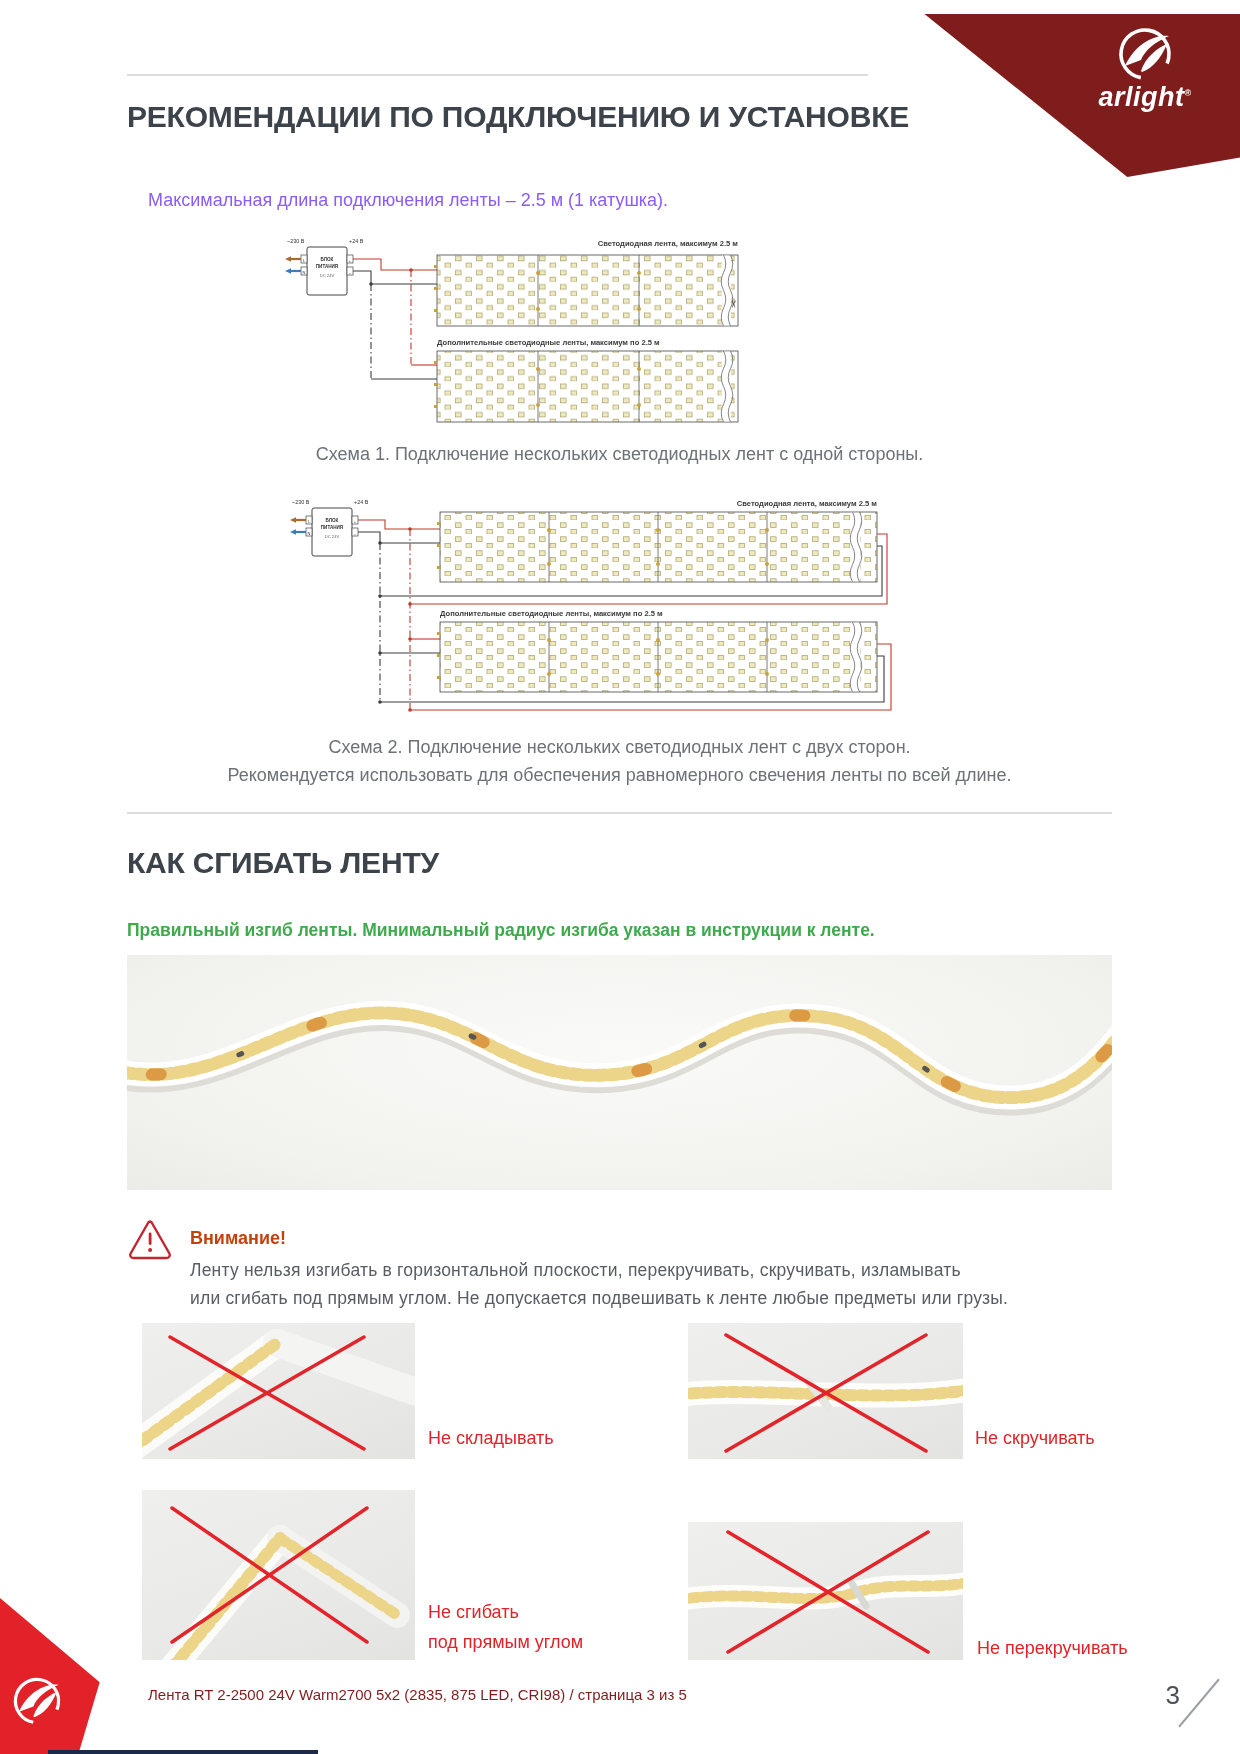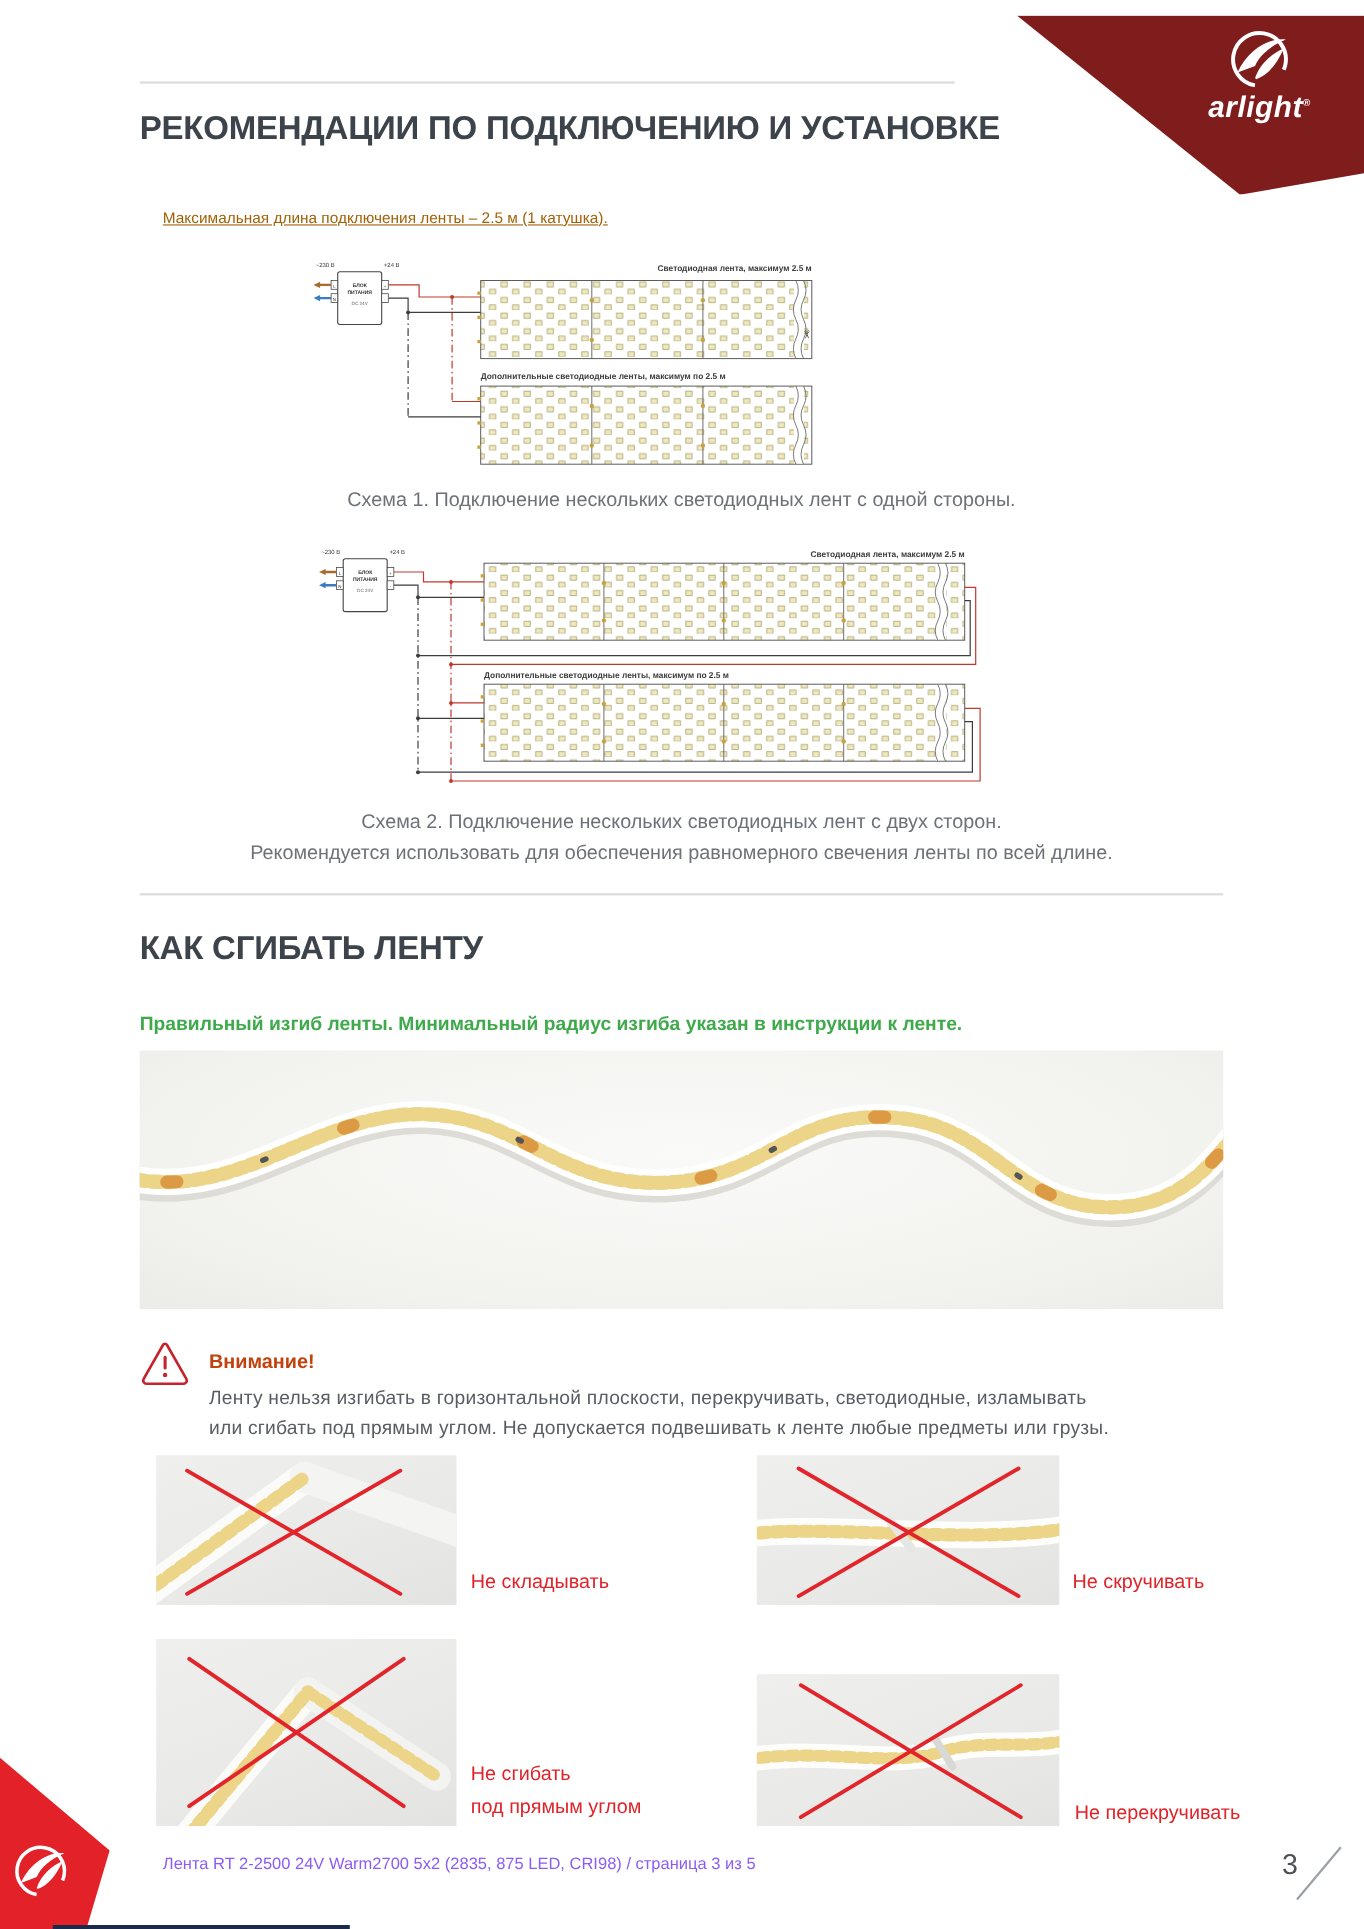--- a/index.html
+++ b/index.html
@@ -4,21 +4,21 @@
 <style>
   html,body{margin:0;padding:0;background:#fff;width:1240px;height:1754px;position:relative;
             font-family:"Liberation Sans",sans-serif;overflow:hidden;}
   .abs{position:absolute;}
   .top-rule{left:127px;top:74px;width:741px;height:2px;background:#dcdcdc;}
   .mid-rule{left:127px;top:812px;width:985px;height:2px;background:#dcdcdc;}
   .page-title,.section-title{left:127px;margin:0;font-size:30px;font-weight:700;color:#3d434b;
             letter-spacing:-0.2px;white-space:nowrap;}
   .page-title{top:100px;}
   .section-title{top:846px;}
-  .intro{left:148px;top:190px;font-size:14px;color:#a16207;white-space:nowrap;text-decoration:underline;}
+  .intro{left:148px;top:190px;font-size:18px;color:#8b5cf6;white-space:nowrap;}
   .caption{left:127px;width:985px;text-align:center;font-size:18px;color:#6d7278;white-space:nowrap;}
   .caption1{top:444px;}
   .caption2a{top:737px;}
   .caption2b{top:765px;}
   .green-note{left:127px;top:920px;font-size:17.5px;font-weight:700;color:#3faa4c;white-space:nowrap;}
   .diagram1{left:285px;top:225px;}
   .diagram2{left:285px;top:492px;}
   svg text{font-family:"Liberation Sans",sans-serif;}
   .d-bold{font-size:7.6px;font-weight:700;fill:#3b3b3b;}
   .d-tiny{font-size:4.6px;font-weight:700;fill:#333;}
@@ -36,21 +36,21 @@
   .box-fold{left:142px;top:1323px;width:273px;height:136px;}
   .box-twist{left:688px;top:1323px;width:275px;height:136px;}
   .box-bend{left:142px;top:1490px;width:273px;height:170px;}
   .box-overtwist{left:688px;top:1522px;width:275px;height:138px;}
   .dont-caption{font-size:18px;color:#df2329;white-space:nowrap;}
   .cap-fold{left:428px;top:1428px;}
   .cap-twist{left:975px;top:1428px;}
   .cap-bend1{left:428px;top:1602px;}
   .cap-bend2{left:428px;top:1632px;}
   .cap-overtwist{left:977px;top:1638px;}
-  .footer-text{left:148px;top:1686px;font-size:15px;color:#8b5cf6;white-space:nowrap;}
+  .footer-text{left:148px;top:1686px;font-size:15px;color:#7f1d1d;white-space:nowrap;}
   .page-number{left:1140px;top:1680px;width:40px;text-align:right;font-size:26px;color:#4b5157;}
   .slash-line{left:1198px;top:1672px;width:2px;height:62px;background:#9aa0a6;transform:rotate(40deg);}
   .red-corner-top{left:918px;top:14px;width:322px;height:163px;background:#7f1d1d;
       clip-path:polygon(2% 0, 100% 0, 100% 88%, 65% 100%);}
   .logo-swoosh-top{position:absolute;left:196px;top:10px;width:62px;height:60px;}
   .logo-text{position:absolute;left:150px;top:68px;width:154px;text-align:center;color:#fff;
       font-size:27px;font-weight:700;font-style:italic;letter-spacing:0.5px;}
   .logo-text sup{font-size:9px;font-style:normal;}
   .red-corner-bottom{left:0;top:1598px;width:112px;height:156px;background:#e32128;
       clip-path:polygon(0 0, 89% 54%, 70% 100%, 0 100%);}
@@ -267,21 +267,21 @@
     </g>
   </svg>
 </div>
 
 <svg class="abs warn-icon" width="46" height="44" viewBox="0 0 46 44">
   <path d="M21.3,4.5 L3.6,35.5 a3,3 0 0 0 2.6,4.5 h33.6 a3,3 0 0 0 2.6,-4.5 L24.7,4.5 a2,2 0 0 0 -3.4,0 Z" fill="none" stroke="#c4242c" stroke-width="2.4" stroke-linejoin="round"></path>
   <rect x="21.7" y="14.5" width="2.8" height="12.5" rx="1.4" fill="#c4242c"></rect>
   <circle cx="23.1" cy="32" r="2" fill="#c4242c"></circle>
 </svg>
 <div class="abs warn-title">Внимание!</div>
-<div class="abs warn-line warn-line1">Ленту нельзя изгибать в горизонтальной плоскости, перекручивать, светодиодные, изламывать</div>
+<div class="abs warn-line warn-line1">Ленту нельзя изгибать в горизонтальной плоскости, перекручивать, скручивать, изламывать</div>
 <div class="abs warn-line warn-line2">или сгибать под прямым углом. Не допускается подвешивать к ленте любые предметы или грузы.</div>
 
 <div class="abs dont-box box-fold">
   <svg width="273" height="136" viewBox="0 0 273 136">
     <g fill="none" stroke-linecap="round">
       <path d="M-10,125 L135,20" stroke="#fbfbfa" stroke-width="28"></path>
       <path d="M135,20 L300,78" stroke="#f4f4f2" stroke-width="28"></path>
       <path d="M-10,125 L135,20" stroke="#ecd488" stroke-width="12" stroke-dasharray="7 6"></path>
       <line x1="28" y1="14" x2="222" y2="126" stroke="#e2242b" stroke-width="3.5"></line>
       <line x1="222" y1="14" x2="28" y2="126" stroke="#e2242b" stroke-width="3.5"></line>

